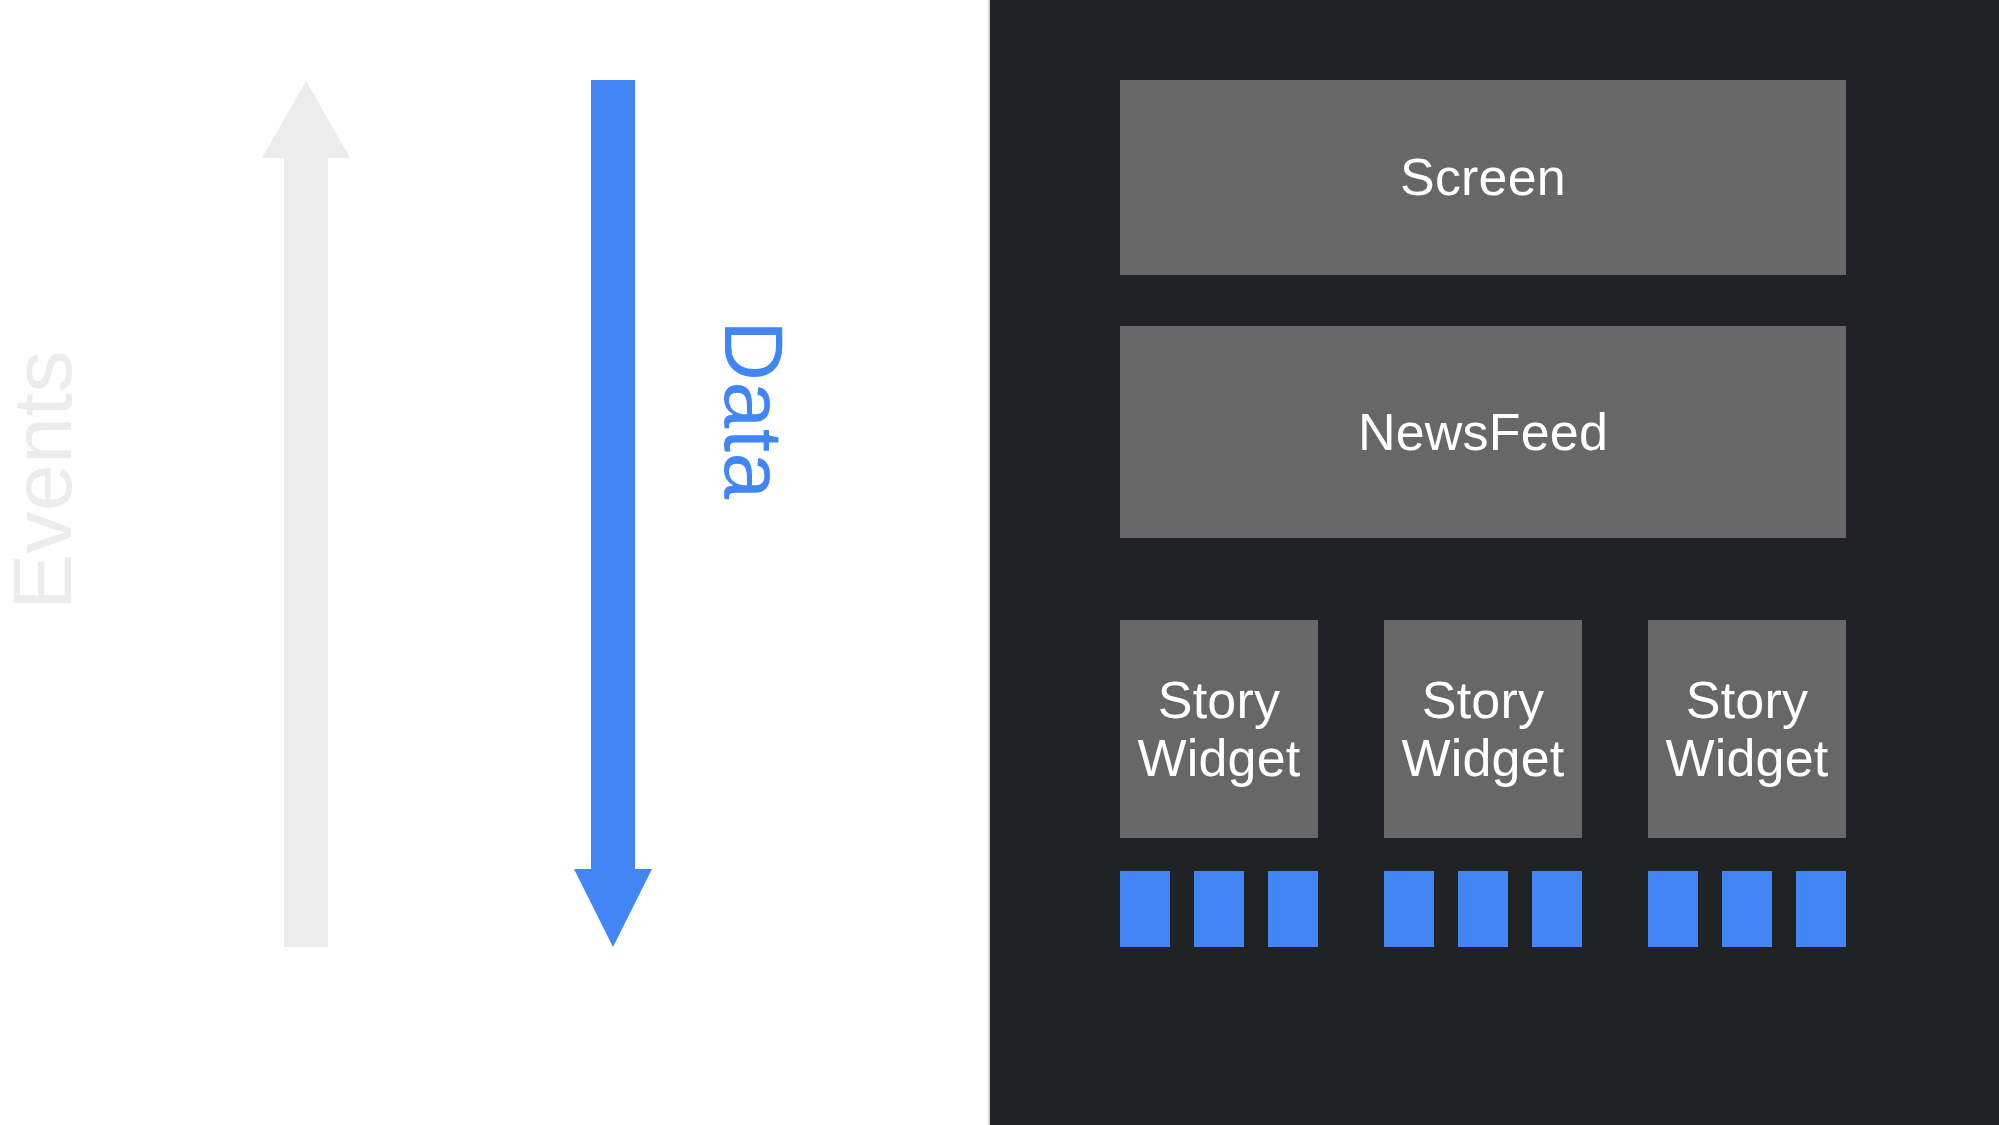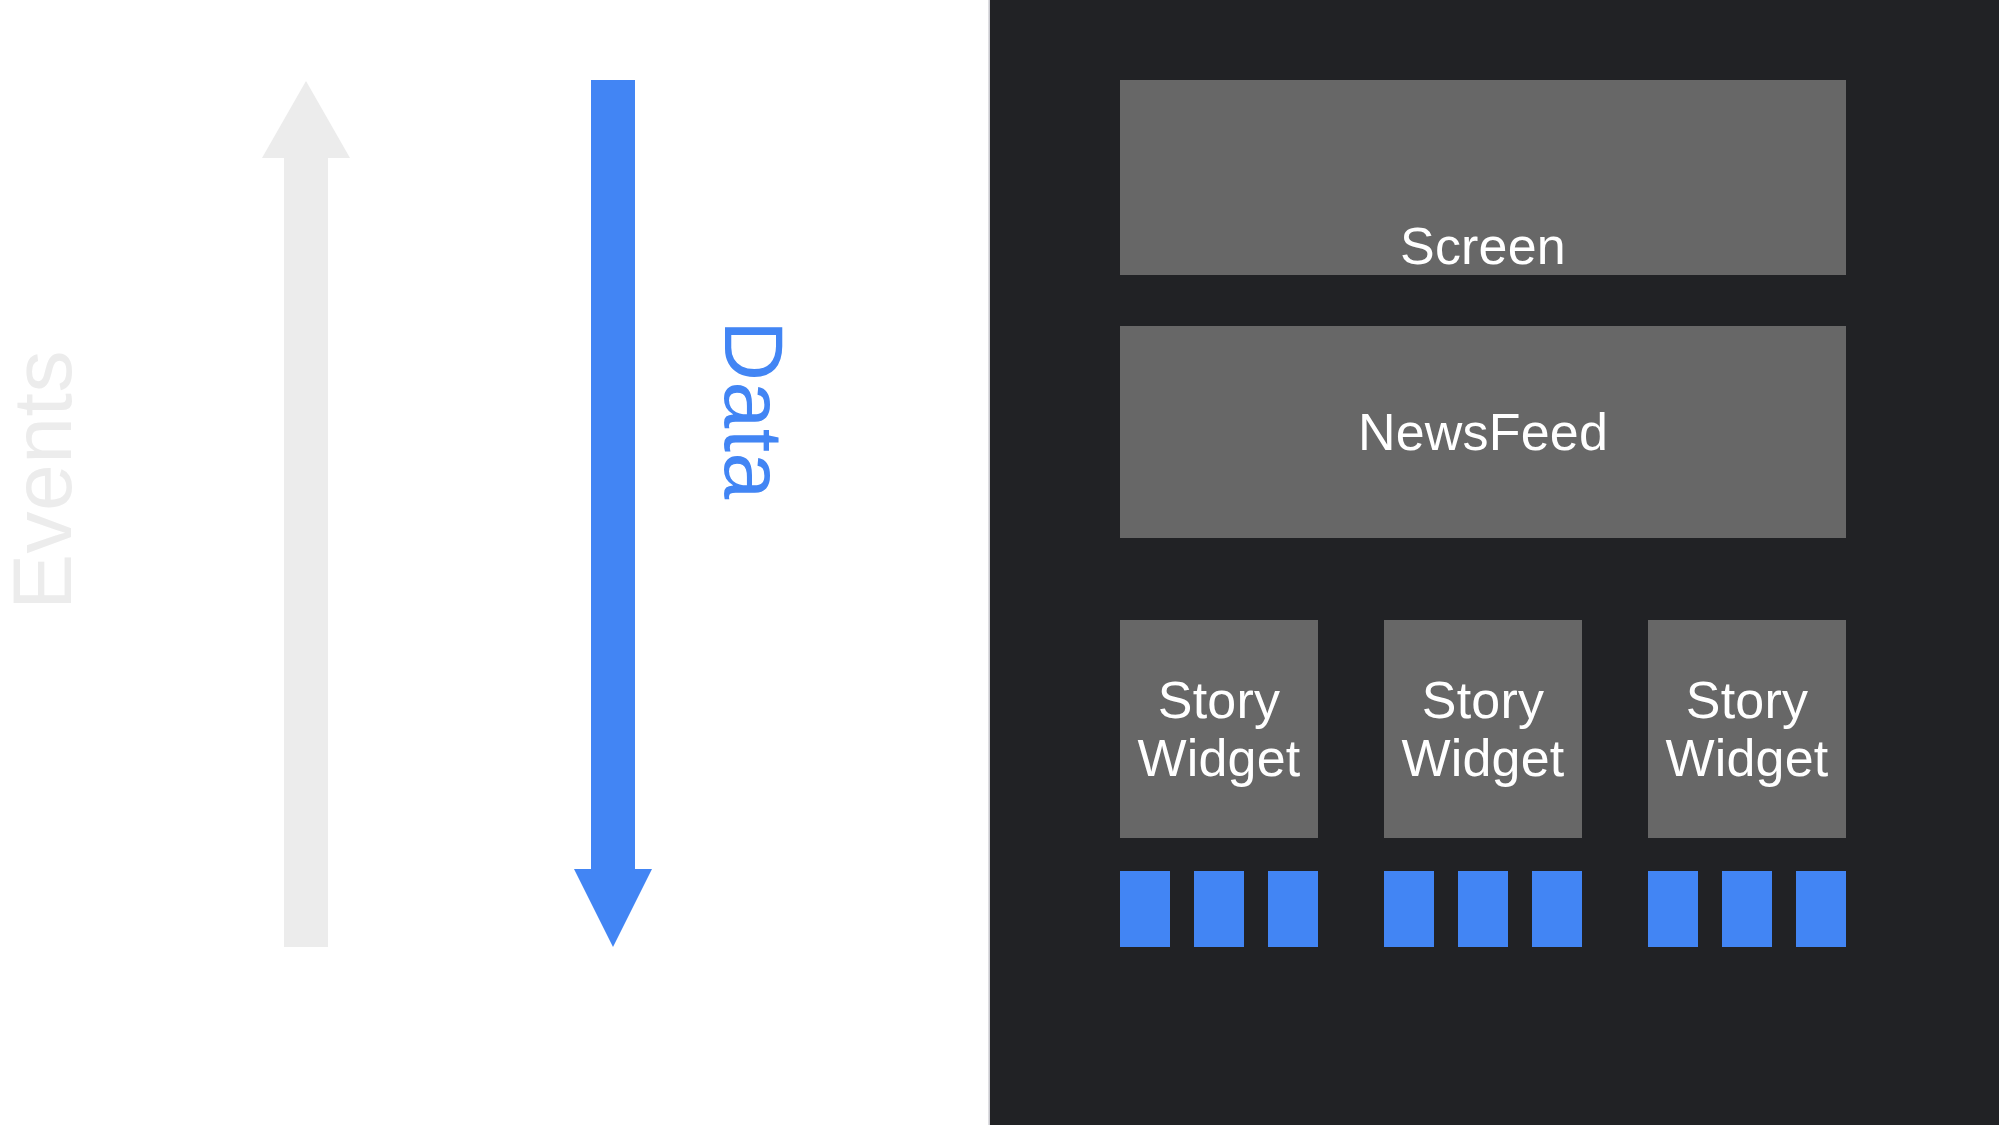--- a/index.html
+++ b/index.html
@@ -95,21 +95,20 @@
     font-size: 52px;
     font-weight: 400;
     line-height: 1.12;
     letter-spacing: 0.2px;
   }
   #screen-box {
     left: 130px;
     top: 80px;
     width: 726px;
     height: 195px;
-    align-items: flex-end;
   }
   #newsfeed-box {
     left: 130px;
     top: 326px;
     width: 726px;
     height: 212px;
   }
   .story-box {
     top: 620px;
     width: 198px;

